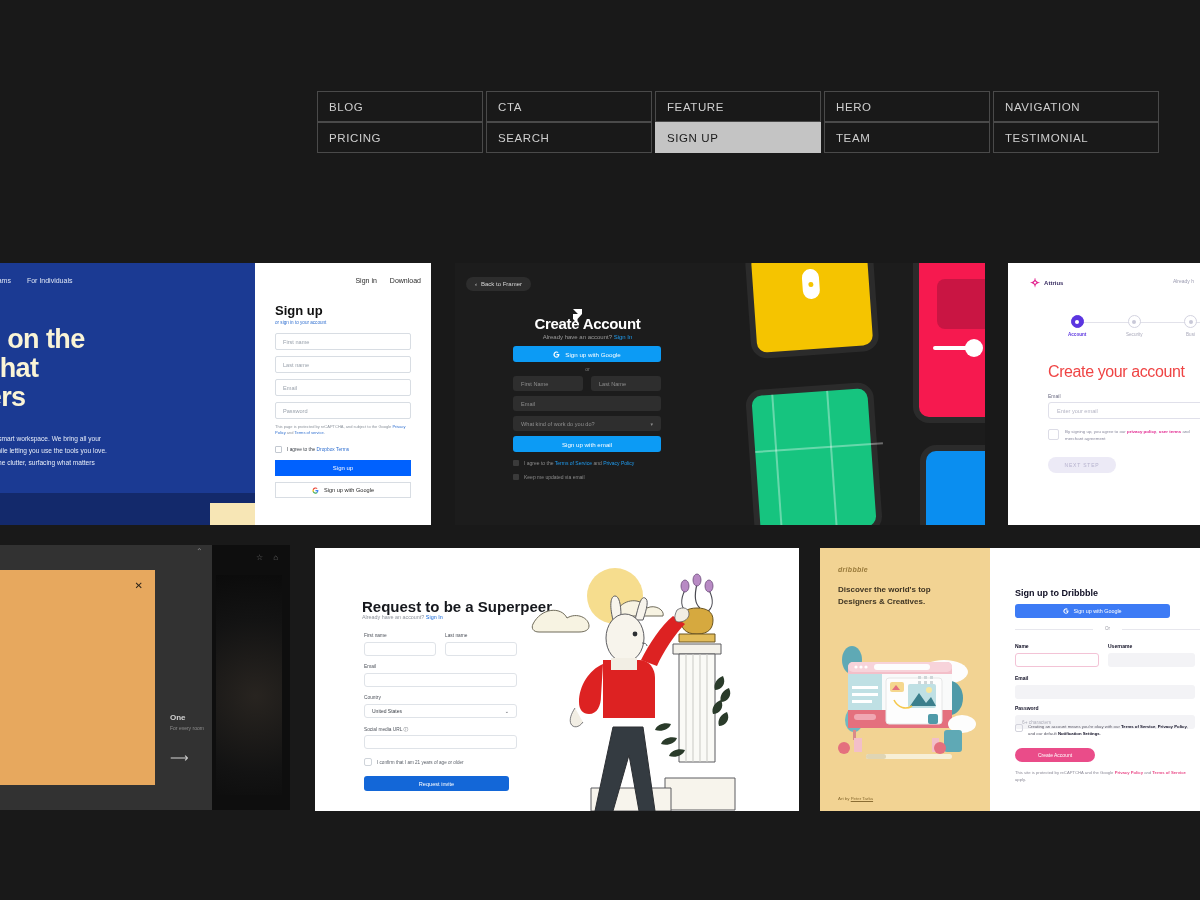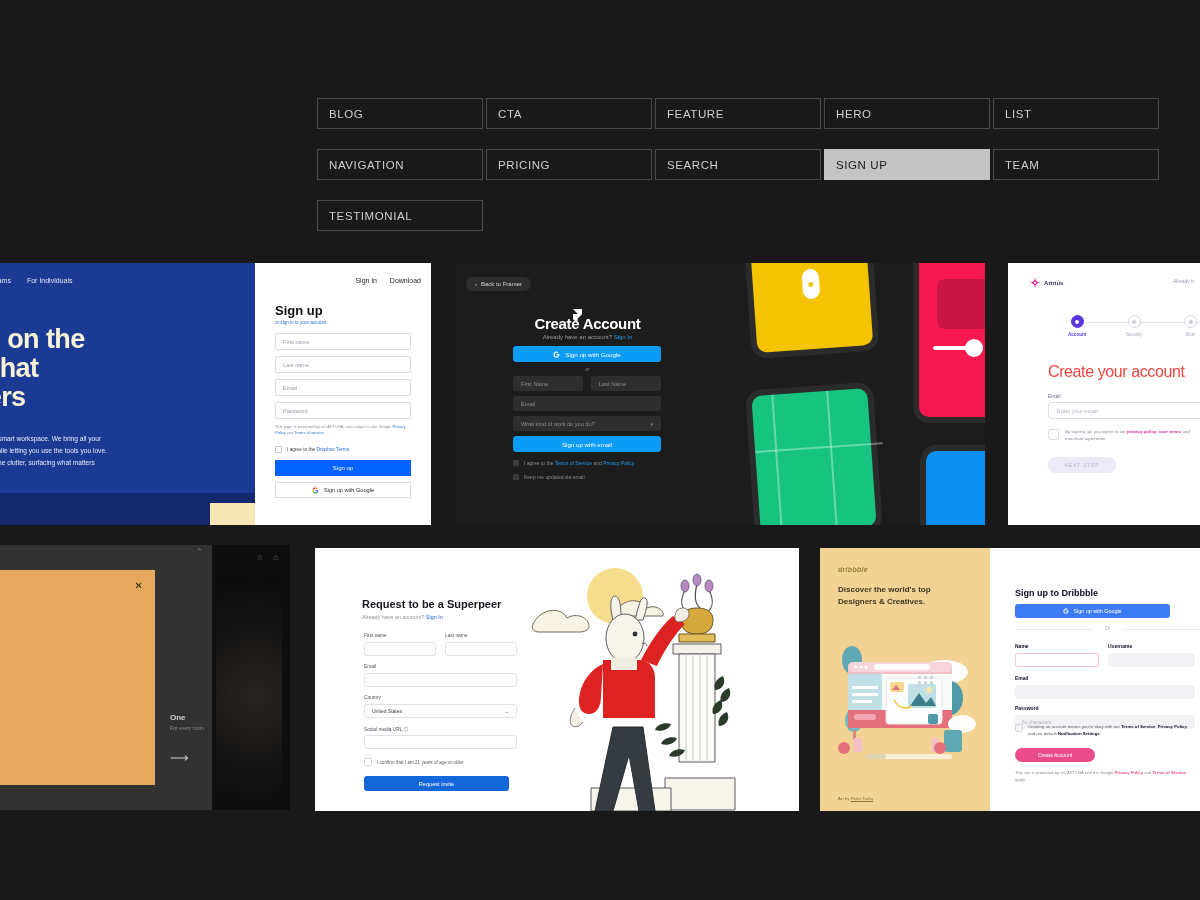--- a/index.html
+++ b/index.html
@@ -20,22 +20,22 @@
     display: flex; align-items: flex-end; justify-content: center;
   }
   .logo-c1 { position: absolute; left: 50%; top: 7px; transform: translateX(-50%);
     width: 28px; height: 34px; border-radius: 50% 50% 45% 45%; background: #fdf0d5; }
   .logo-c2 { position: absolute; left: 50%; top: 15px; transform: translateX(-50%);
     width: 19px; height: 25px; border-radius: 50% 50% 45% 45%; background: #fcc22a; }
   .logo-c3 { position: absolute; left: 50%; top: 23px; transform: translateX(-50%);
     width: 11px; height: 16px; border-radius: 50% 50% 45% 45%; background: #f26922; }
   .brand-text { color: #ffffff; font-size: 40px; font-weight: bold; letter-spacing: -1px; }
 
-  .nav-grid { position: absolute; left: 317px; top: 98px; width: 842px;
-    display: grid; grid-template-columns: repeat(5, 166px); gap: 20px 3px; }
+  .nav-grid { position: absolute; left: 317px; top: 91px; width: 842px;
+    display: grid; grid-template-columns: repeat(5, 166px); gap: 0 3px; }
   .nav-item {
     height: 31px; border: 1px solid #4a4a4a; background: #191919;
     color: #cfcfcf; font-size: 11.5px; letter-spacing: .6px;
     display: flex; align-items: center; padding-left: 11px; cursor: pointer;
   }
   .nav-item.active { background: #c4c4c4; color: #1a1a1a; border-color: #c4c4c4; }
   .nav-item.blank { border: none; background: transparent; pointer-events: none; }
 
   
   .gallery { position: absolute; left: 0; top: 245px; width: 1200px; height: 655px; }
@@ -143,21 +143,21 @@
   .so-modal { position: absolute; left: -155px; top: 25px; width: 310px; height: 215px; background: #e7a85e; }
   .so-x { position: absolute; right: 12px; top: 10px; color: #2a2218; font-size: 10px; }
   .so-fine { position: absolute; left: 0; top: 202px; width: 160px; color: #4a3b24; font-size: 4.2px; }
   .so-one-t { position: absolute; left: 170px; top: 168px; color: #d2d2d2; font-size: 8px; font-weight: bold; }
   .so-one-s { position: absolute; left: 170px; top: 180px; color: #8e8e8e; font-size: 5px; }
   .so-arrow { position: absolute; left: 170px; top: 205px; color: #c9c9c9; font-size: 13px; }
 
   
   #card-superpeer { left: 315px; top: 303px; width: 484px; height: 510px;
     height: 263px; background: #ffffff; }
-  .sp-h { position: absolute; left: 47px; top: 50px; color: #16181d; font-size: 11px; font-weight: bold; }
+  .sp-h { position: absolute; left: 47px; top: 50px; color: #16181d; font-size: 15px; font-weight: bold; }
   .sp-sub { position: absolute; left: 47px; top: 66px; color: #8d929b; font-size: 5.4px; }
   .sp-sub b { color: #1367d8; font-weight: normal; }
   .sp-lbl { position: absolute; color: #4d525b; font-size: 4.8px; }
   .sp-in { position: absolute; height: 14px; border: 1px solid #dfe3e8; border-radius: 3px;
     color: #9aa0a8; font-size: 5px; display: flex; align-items: center; padding-left: 7px; }
   .sp-sel { position: absolute; height: 14px; border: 1px solid #dfe3e8; border-radius: 3px;
     color: #3d424a; font-size: 5px; display: flex; align-items: center; padding: 0 7px;
     justify-content: space-between; }
   .sp-ck { position: absolute; left: 49px; top: 174px; display: flex; align-items: center; gap: 5px;
     color: #5b6069; font-size: 4.6px; }
@@ -206,21 +206,20 @@
 
 <div class="page">
 
   <div class="header">
 
     <div class="nav-grid">
       <div class="nav-item">BLOG</div>
       <div class="nav-item">CTA</div>
       <div class="nav-item">FEATURE</div>
       <div class="nav-item">HERO</div>
-      <div class="nav-item">LIST</div>
       <div class="nav-item">NAVIGATION</div>
       <div class="nav-item">PRICING</div>
       <div class="nav-item">SEARCH</div>
       <div class="nav-item active">SIGN UP</div>
       <div class="nav-item">TEAM</div>
       <div class="nav-item">TESTIMONIAL</div>
       <div class="nav-item blank"></div>
       <div class="nav-item blank"></div>
     </div>
   </div>

